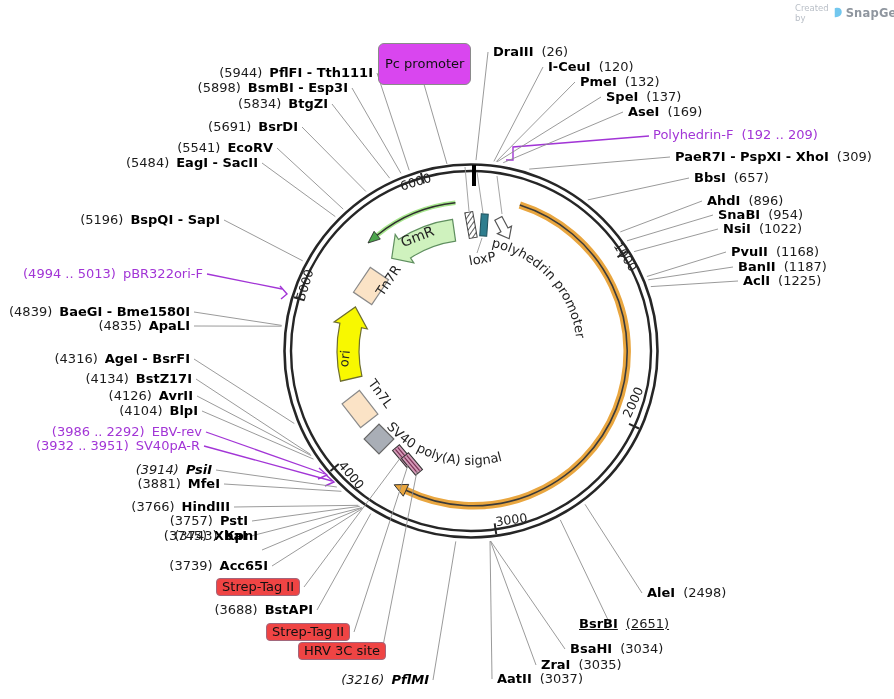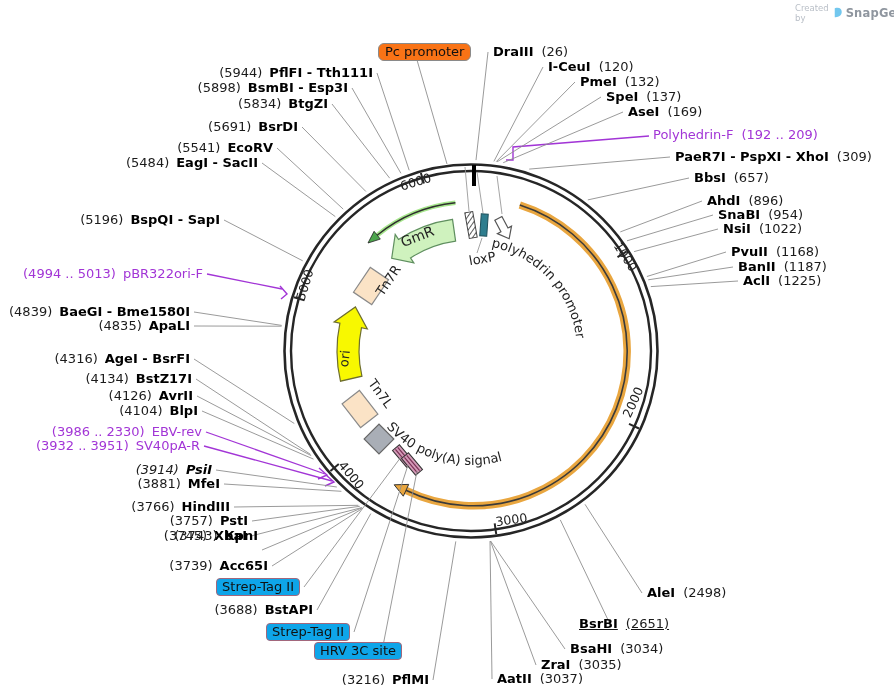--- a/index.html
+++ b/index.html
@@ -9,26 +9,26 @@
   }
   #map-svg{position:absolute;left:0;top:0;}
   .site{position:absolute;white-space:nowrap;font-size:13px;line-height:17px;color:#111;}
   .site.left{text-align:right;}
   .site .pos{color:#1b1b1b;margin-right:7px;}
   .site .pos2{color:#1b1b1b;margin-left:8px;}
   .site .nm{font-weight:bold;color:#000;}
   .site.primer .nm{font-weight:normal;}
   .site.primer .nm,.site.primer .pos,.site.primer .pos2{color:#A235D6;}
   .tagbox{
-    display:inline-block;background:#0ea5e9;border:1px solid #A2677C;border-radius:4px;
+    display:inline-block;background:#ef4444;border:1px solid #A2677C;border-radius:4px;
     padding:0 5px;font-size:13px;color:#111;line-height:16px;
   }
   .whitebox{
-    position:absolute;left:378px;top:43px;background:#f97316;border:1px solid #8a8a8a;
-    border-radius:6px;padding:0 6px;font-size:13px;line-height:16px;color:#111;
+    position:absolute;left:378px;top:43px;background:#d946ef;border:1px solid #8a8a8a;
+    border-radius:6px;padding:12px 6px;font-size:13px;line-height:16px;color:#111;
   }
   #title-block{position:absolute;left:253px;top:329px;width:440px;text-align:center;}
   #plasmid-name{font-size:17.5px;font-weight:bold;color:#000;}
   #plasmid-size{font-size:13px;color:#333;margin-top:2px;}
   #watermark{position:absolute;left:795px;top:3px;display:flex;align-items:center;gap:3px;}
   #wm-created{font-size:8.5px;color:#b9bfc7;}
   #wm-brand{font-size:11.5px;color:#8f969f;font-weight:600;letter-spacing:0.2px;}
   svg text{font-family:"DejaVu Sans","Liberation Sans",sans-serif;}
   .ticklabel{font-size:12.5px;fill:#222;}
   .featlabel{font-size:13px;fill:#222;}
@@ -203,34 +203,34 @@
     <div class="site enzyme left" style="top: 139px; right: 621px;"><span class="pos">(5541)</span><span class="nm">EcoRV</span></div>
     <div class="site enzyme left" style="top: 154px; right: 636px;"><span class="pos">(5484)</span><span class="nm">EagI - SacII</span></div>
     <div class="site enzyme left" style="top: 211px; right: 674px; margin-left: 16px;"><span class="pos">(5196)</span><span class="nm">BspQI - SapI</span></div>
     <div class="site primer left" style="top: 265px; right: 691px;"><span class="pos">(4994 .. 5013)</span><span class="nm">pBR322ori-F</span></div>
     <div class="site enzyme left" style="top: 303px; right: 704px;"><span class="pos">(4839)</span><span class="nm">BaeGI - Bme1580I</span></div>
     <div class="site enzyme left" style="top: 317px; right: 704px;"><span class="pos">(4835)</span><span class="nm">ApaLI</span></div>
     <div class="site enzyme left" style="top: 350px; right: 704px;"><span class="pos">(4316)</span><span class="nm">AgeI - BsrFI</span></div>
     <div class="site enzyme left" style="top: 370px; right: 702px;"><span class="pos">(4134)</span><span class="nm">BstZ17I</span></div>
     <div class="site enzyme left" style="top: 387px; right: 701px;"><span class="pos">(4126)</span><span class="nm">AvrII</span></div>
     <div class="site enzyme left" style="top: 402px; right: 696px;"><span class="pos">(4104)</span><span class="nm">BlpI</span></div>
-    <div class="site primer left" style="top: 423px; right: 692px;"><span class="pos">(3986 .. 2330)</span><span class="nm">EBV-rev</span></div>
+    <div class="site primer left" style="top: 423px; right: 692px;"><span class="pos">(3986 .. 2292)</span><span class="nm">EBV-rev</span></div>
     <div class="site primer left" style="top: 437px; right: 694px;"><span class="pos">(3932 .. 3951)</span><span class="nm">SV40pA-R</span></div>
     <div class="site enzyme left" style="top: 461px; right: 682px; font-style: italic;"><span class="pos">(3914)</span><span class="nm">PsiI</span></div>
     <div class="site enzyme left" style="top: 475px; right: 674px;"><span class="pos">(3881)</span><span class="nm">MfeI</span></div>
     <div class="site enzyme left" style="top: 498px; right: 664px;"><span class="pos">(3766)</span><span class="nm">HindIII</span></div>
     <div class="site enzyme left" style="top: 512px; right: 646px;"><span class="pos">(3757)</span><span class="nm">PstI</span></div>
     <div class="site enzyme left" style="top: 527px; right: 647px;"><span class="pos">(3745)</span><span class="nm">XbaI</span></div>
     <div class="site enzyme left" style="top: 527px; right: 636px;"><span class="pos">(3743)</span><span class="nm">KpnI</span></div>
     <div class="site enzyme left" style="top: 557px; right: 626px;"><span class="pos">(3739)</span><span class="nm">Acc65I</span></div>
     <div class="site tag left" style="top: 578px; right: 594px;"><span class="tagbox">Strep-Tag II</span></div>
     <div class="site enzyme left" style="top: 601px; right: 581px;"><span class="pos">(3688)</span><span class="nm">BstAPI</span></div>
     <div class="site tag left" style="top: 623px; right: 544px;"><span class="tagbox">Strep-Tag II</span></div>
-    <div class="site tag left" style="top: 642px; right: 492px;"><span class="tagbox">HRV 3C site</span></div>
-    <div class="site enzyme left" style="top: 671px; right: 465px;"><span class="pos">(3216)</span><span class="nm">PflMI</span></div>
+    <div class="site tag left" style="top: 642px; right: 508px;"><span class="tagbox">HRV 3C site</span></div>
+    <div class="site enzyme left" style="top: 671px; right: 465px; font-style: italic;"><span class="pos">(3216)</span><span class="nm">PflMI</span></div>
     <div class="site enzyme right" style="top: 43px; left: 493px;"><span class="nm">DraIII</span><span class="pos2">(26)</span></div>
     <div class="site enzyme right" style="top: 58px; left: 548px;"><span class="nm">I-CeuI</span><span class="pos2">(120)</span></div>
     <div class="site enzyme right" style="top: 73px; left: 580px;"><span class="nm">PmeI</span><span class="pos2">(132)</span></div>
     <div class="site enzyme right" style="top: 88px; left: 606px;"><span class="nm">SpeI</span><span class="pos2">(137)</span></div>
     <div class="site enzyme right" style="top: 103px; left: 628px;"><span class="nm">AseI</span><span class="pos2">(169)</span></div>
     <div class="site primer right" style="top: 126px; left: 653px; text-align: center;"><span class="nm">Polyhedrin-F</span><span class="pos2">(192 .. 209)</span></div>
     <div class="site enzyme right" style="top: 148px; left: 675px;"><span class="nm">PaeR7I - PspXI - XhoI</span><span class="pos2">(309)</span></div>
     <div class="site enzyme right" style="top: 169px; left: 694px;"><span class="nm">BbsI</span><span class="pos2">(657)</span></div>
     <div class="site enzyme right" style="top: 192px; left: 707px;"><span class="nm">AhdI</span><span class="pos2">(896)</span></div>
     <div class="site enzyme right" style="top: 206px; left: 718px;"><span class="nm">SnaBI</span><span class="pos2">(954)</span></div>

